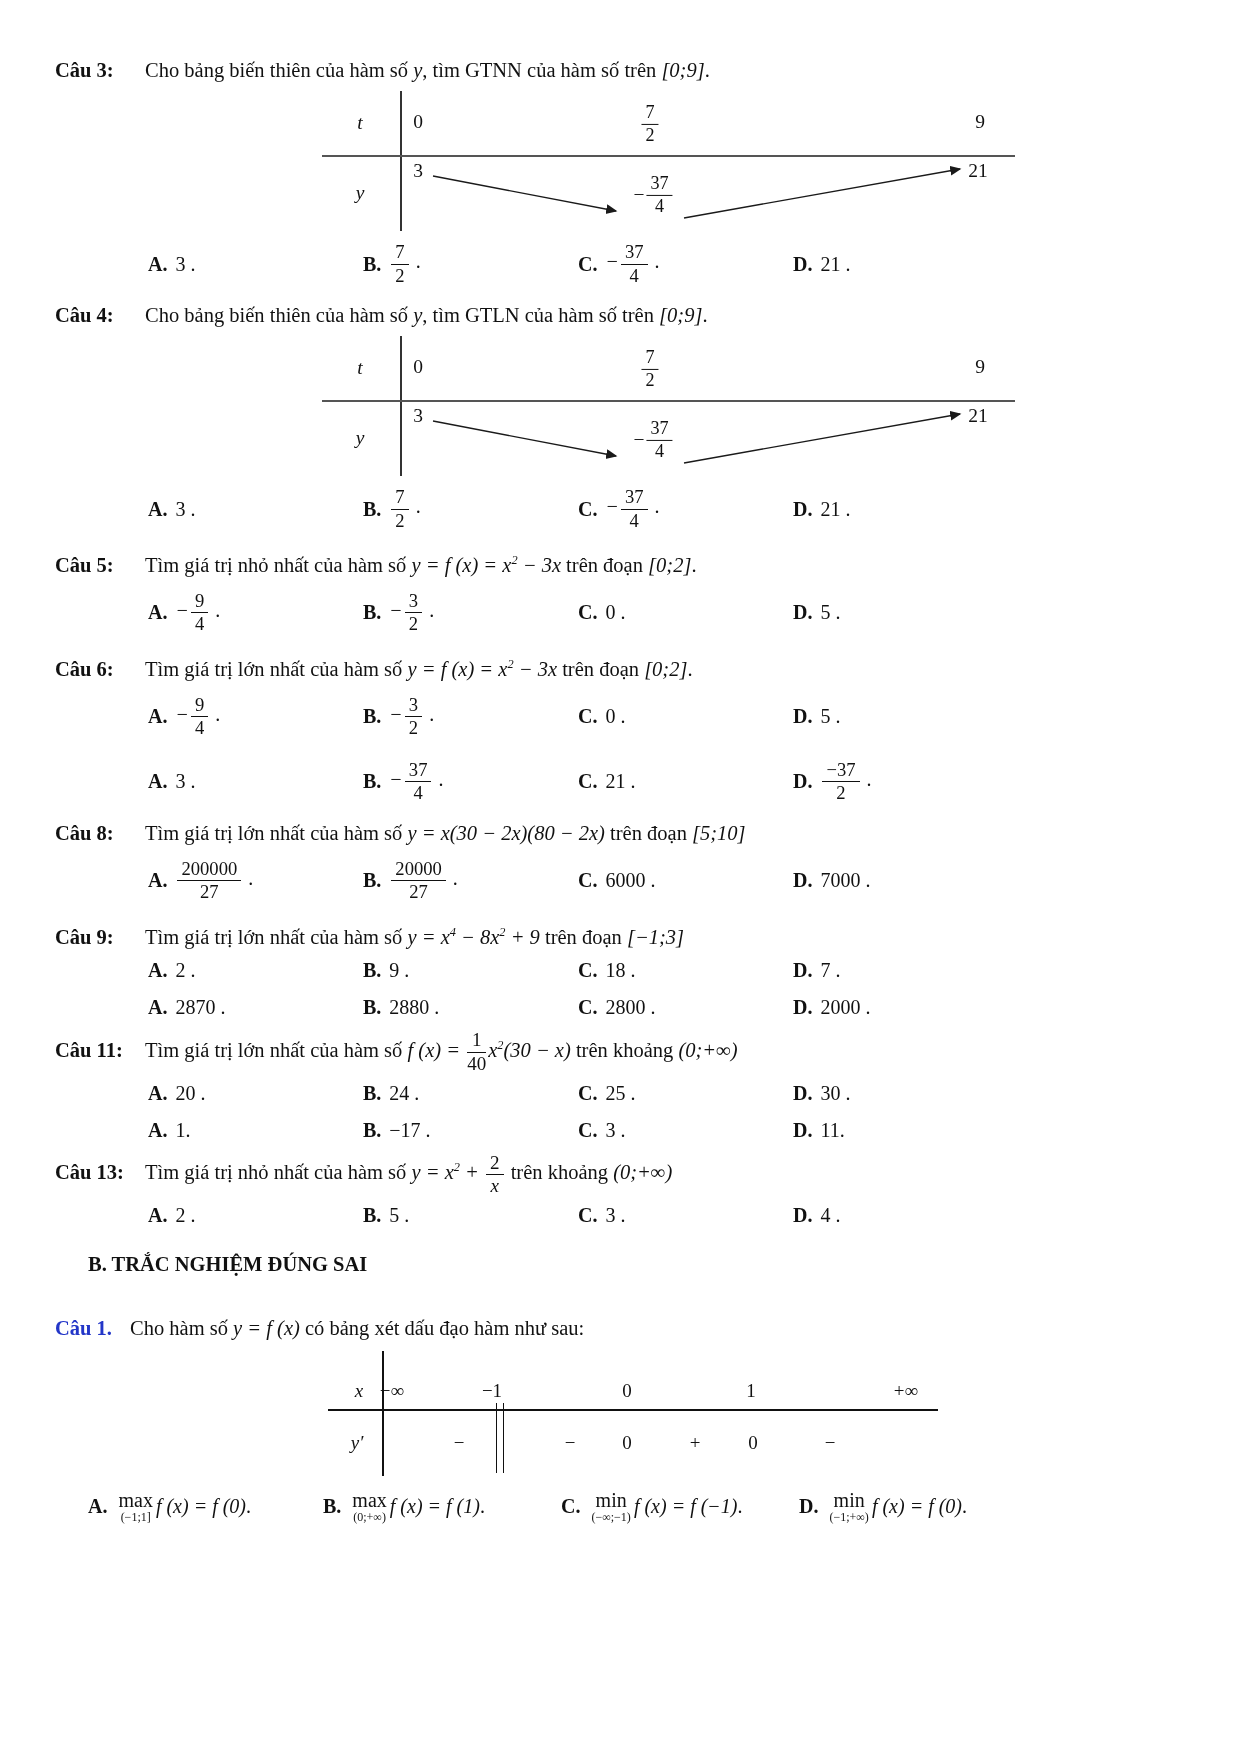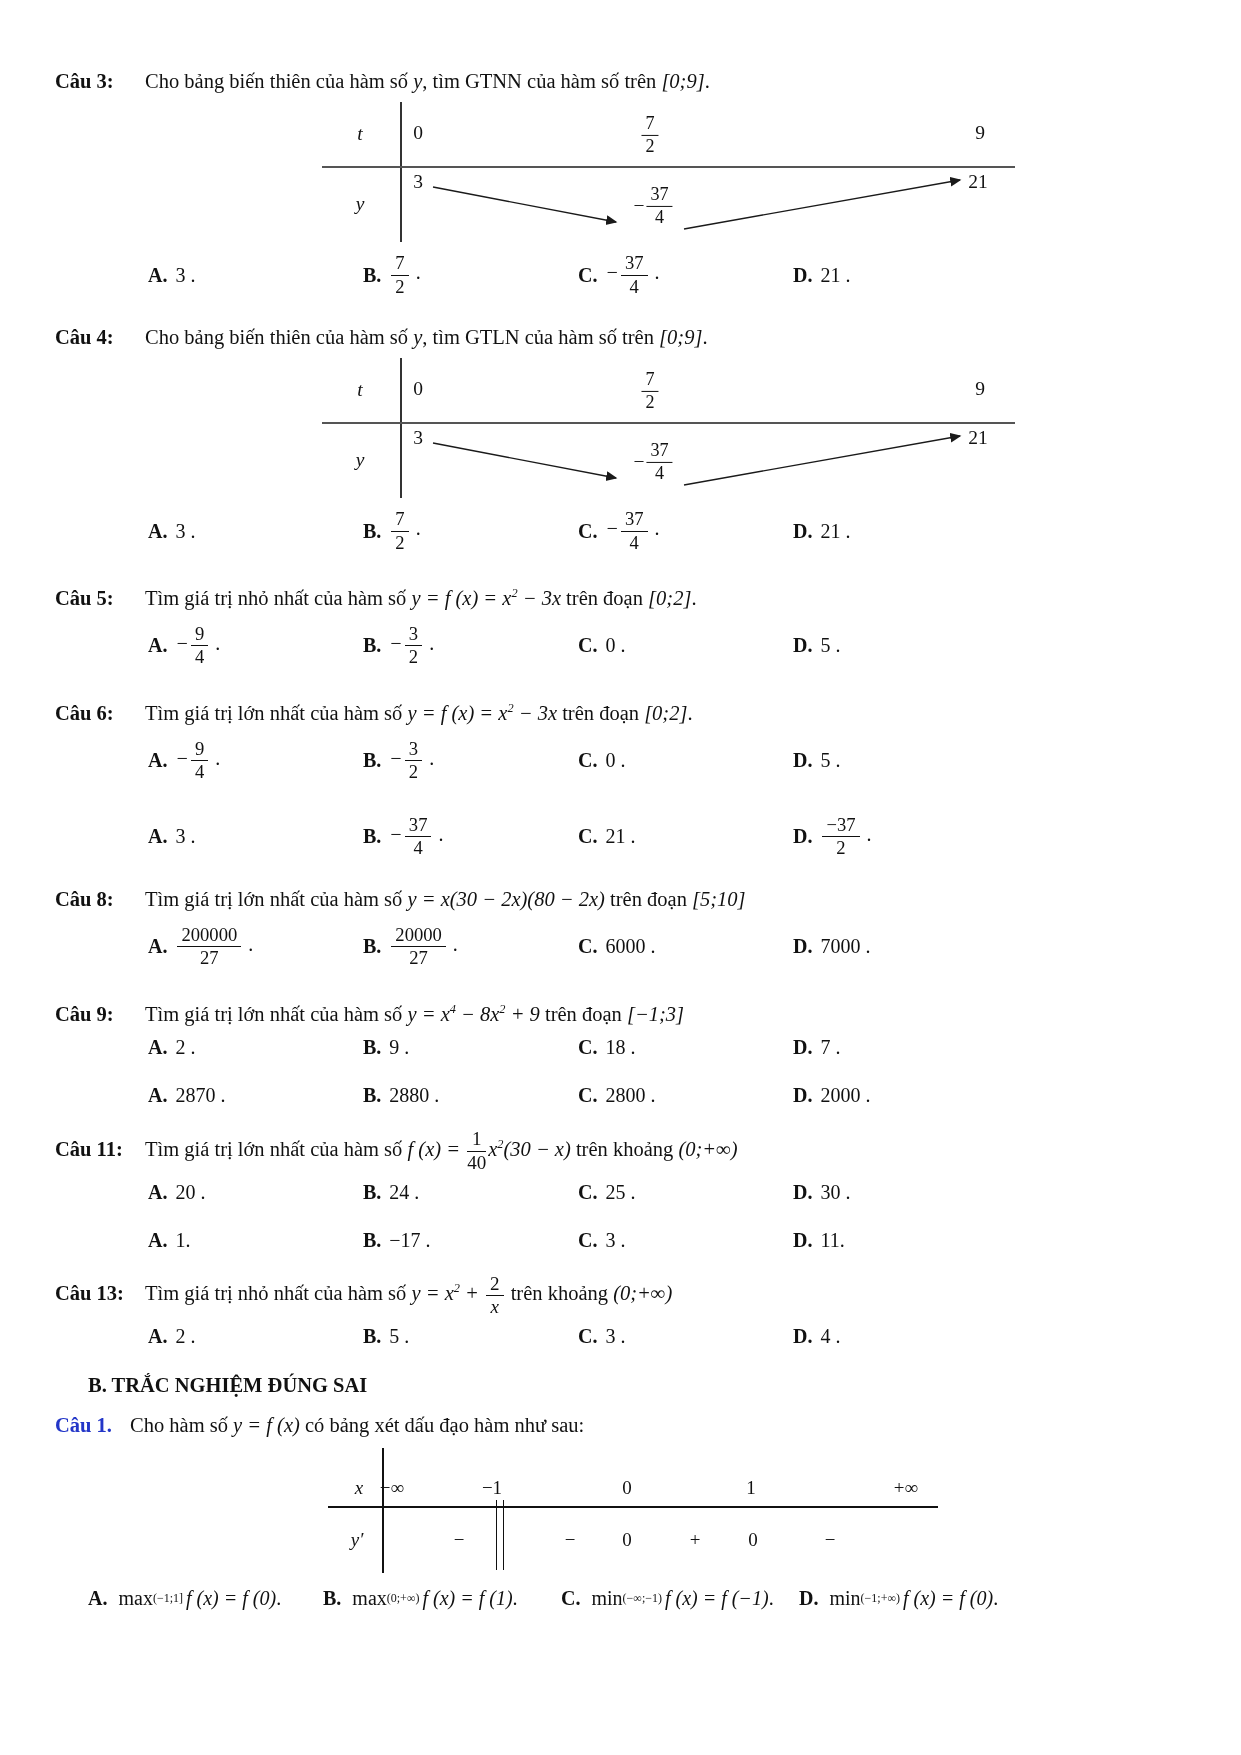--- a/index.html
+++ b/index.html
@@ -1,19 +1,19 @@
 <!DOCTYPE html>
 <html><head>
 <meta charset="utf-8">
 <style>
   html,body{margin:0;padding:0;background:#fff;}
   body{width:1241px;height:1755px;position:relative;color:#111;
        font-family:"Liberation Serif","DejaVu Serif",serif;}
   #page{padding-top:48px;}
-  .question{margin-top:18px;}
+  .question{margin-top:7px;}
   .qline{padding-left:55px;font-size:20.5px;line-height:30px;}
   .qlabel{display:inline-block;width:90px;font-weight:700;}
   .math{font-style:italic;}
   .plain{font-style:normal;}
   .sup{font-style:italic;font-size:0.6em;vertical-align:0.65em;}
   .frac{display:inline-block;text-align:center;vertical-align:middle;line-height:1.08;margin:0 2px;font-size:0.93em;}
   .frac .num{display:block;border-bottom:1.4px solid #111;padding:0 4px 1px;}
   .frac .den{display:block;padding-top:1px;}
   .frac.it .den{font-style:italic;}
   
@@ -25,34 +25,34 @@
   
   .vtable{position:relative;width:695px;height:140px;margin:6px 0 4px 320px;font-size:19.5px;}
   .vt-vline{position:absolute;left:80px;top:0;width:1.5px;height:100%;background:#333;}
   .vt-hline{position:absolute;left:2px;right:0;top:64px;height:2px;background:#555;}
   .vt-cell{position:absolute;transform:translate(-50%,-50%);white-space:nowrap;}
   .vt-group{display:flex;align-items:center;}
   .vt-arrows{position:absolute;left:0;top:0;}
   
   .bheader{padding-left:88px;margin-top:18px;font-weight:700;font-size:20.5px;line-height:30px;}
   #cau1-line{margin-top:10px;}
-  #cau1-line .qlabel{width:75px;}
+  #cau1-line .qlabel{width:75px;margin-top:24px;}
   
   .stable{position:relative;width:640px;height:125px;margin:8px 0 0 302px;font-size:19px;}
   .st-vline{position:absolute;left:80px;top:0;width:1.5px;height:100%;background:#111;}
   .st-hline{position:absolute;left:26px;right:4px;top:58px;height:2px;background:#111;}
   .st-cell{position:absolute;transform:translate(-50%,-50%);white-space:nowrap;}
   .st-dbar{position:absolute;top:52px;width:6px;height:70px;border-left:1.6px solid #111;border-right:1.6px solid #111;transform:translateX(-50%);}
   
   .boptions{display:flex;padding-left:88px;margin-top:14px;font-size:20px;align-items:flex-start;}
   .bopt{display:flex;align-items:center;}
   .bopt:nth-child(1){width:235px;}
   .bopt:nth-child(2){width:238px;}
   .bopt:nth-child(3){width:238px;}
-  .underop{display:inline-flex;flex-direction:row;align-items:center;line-height:1.05;vertical-align:-16px;margin:0 3px;}
+  .underop{display:inline-flex;flex-direction:column;align-items:center;line-height:1.05;vertical-align:-16px;margin:0 3px;}
   .underop .op{font-style:normal;}
   .underop .under{font-size:12px;margin-top:0;}
 </style>
 </head>
 <body>
 
 <div id="page">
   <section id="section-a">
       <div class="question">
         <div class="qline"><span class="qlabel">Câu 3:</span><span class="plain"><span class="plain">Cho bảng biến thiên của hàm số </span><span class="math">y</span><span class="plain">, tìm GTNN của hàm số trên </span><span class="math">[0;9]</span><span class="plain">.</span></span></div>

